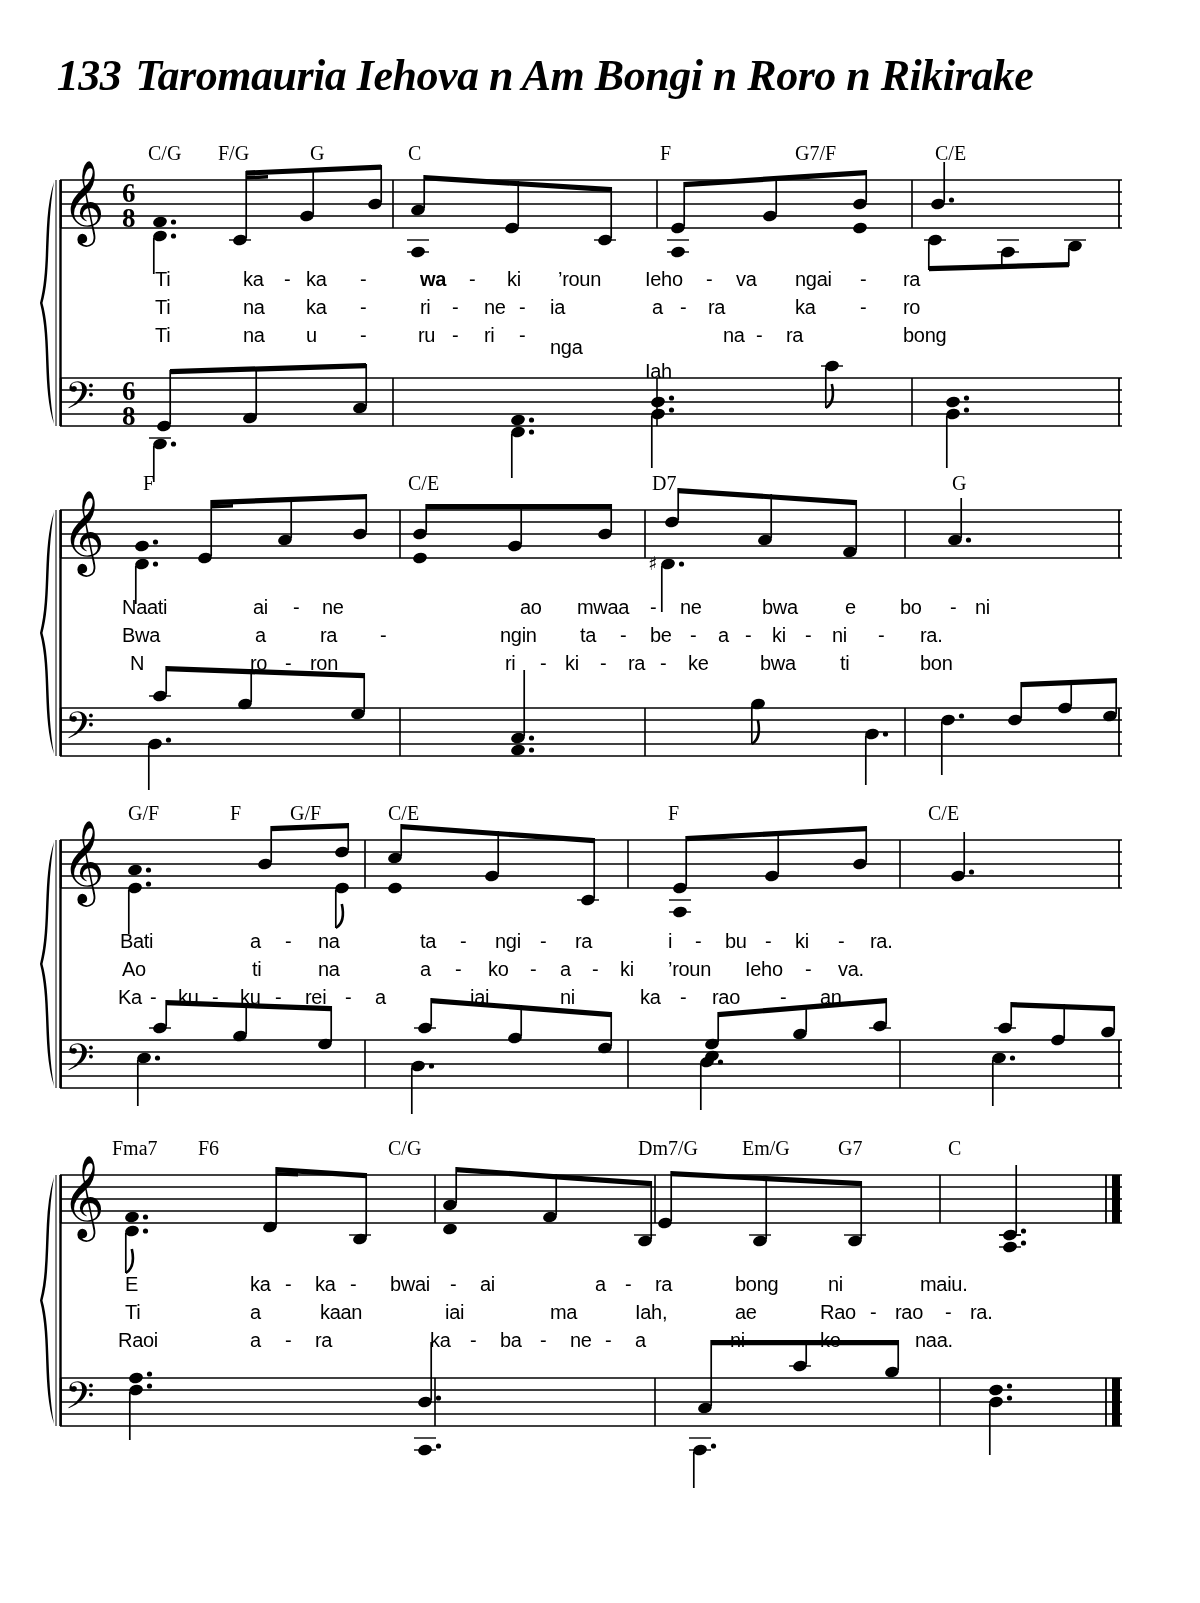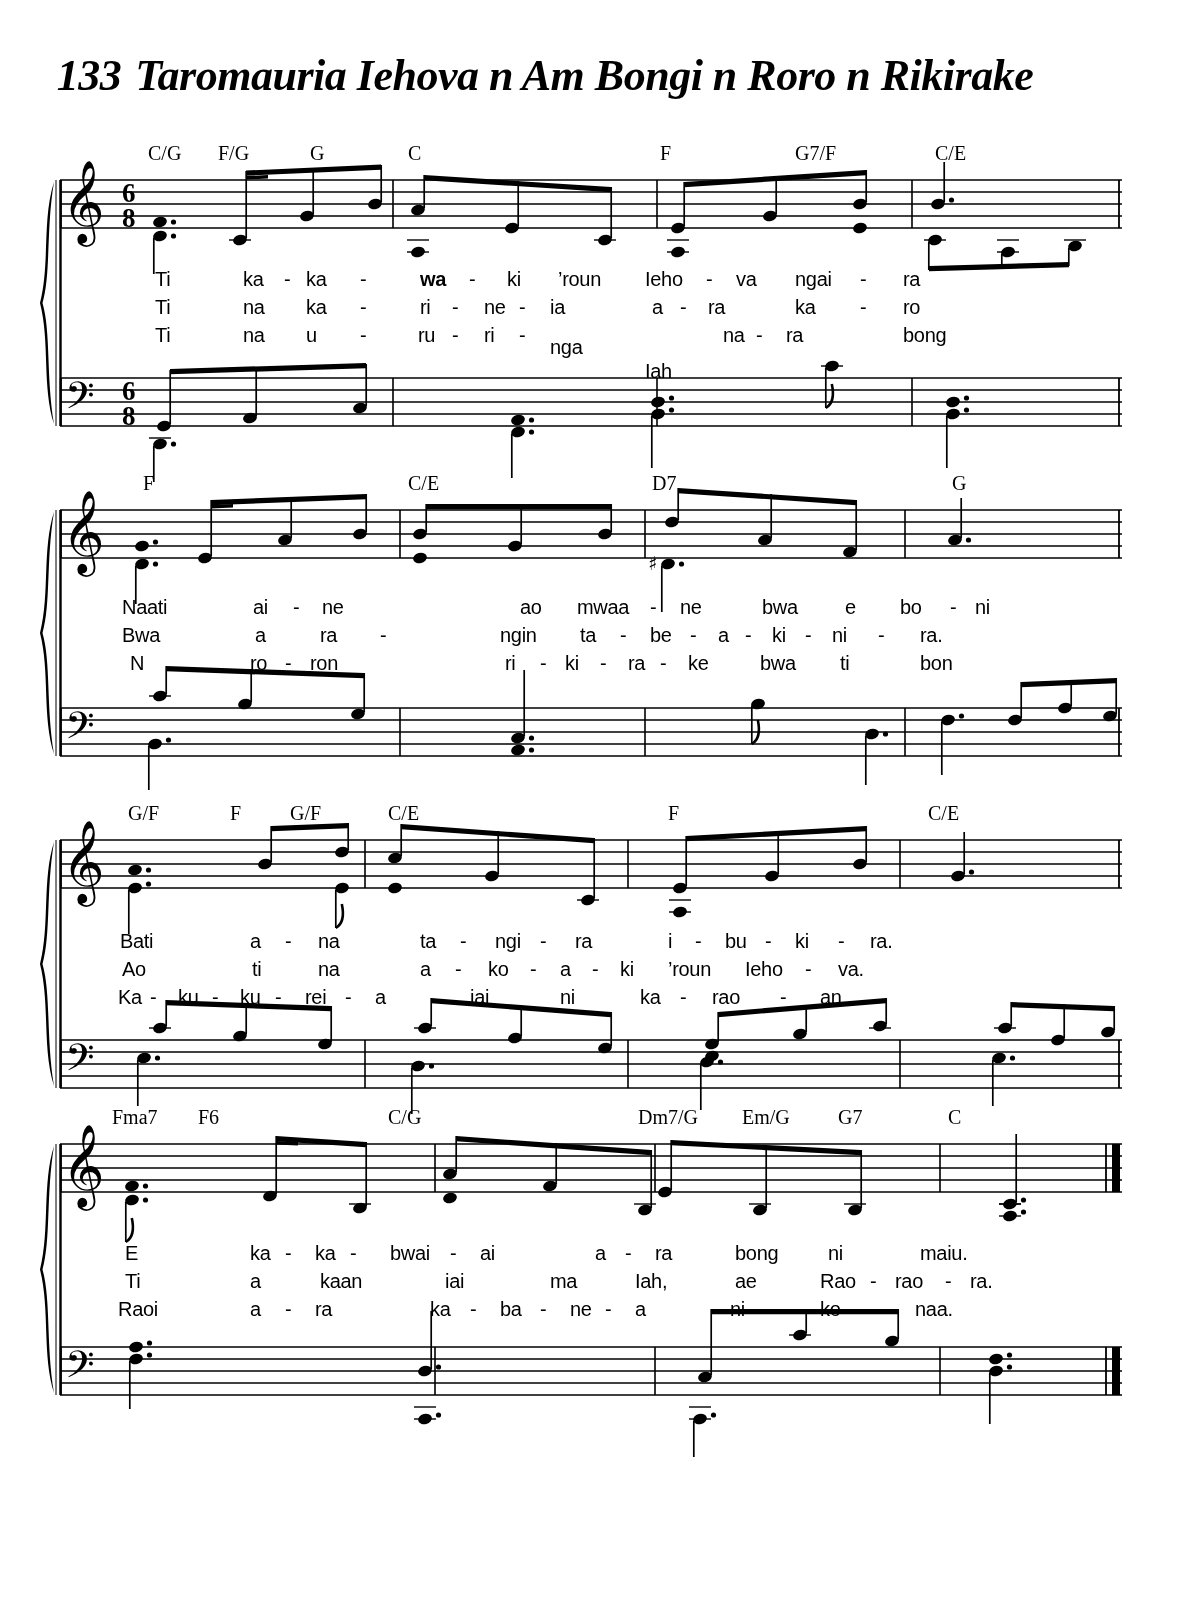--- a/index.html
+++ b/index.html
@@ -663,21 +663,21 @@
             <ellipse cx="1048" cy="10" rx="7" ry="5.1" fill="#000" transform="rotate(-15 1048 10)"></ellipse>
             <line x1="1054.2" y1="8" x2="1054.2" y2="-16" stroke="#000" stroke-width="1.7"></line>
           </g>
         </svg>
         <svg viewBox="0 0 26 248" width="26" height="248" style="left: 36px; top: 40px;">
           <line x1="24.5" y1="0" x2="24.5" y2="248" stroke="#000" stroke-width="2.4"></line>
           <line x1="20" y1="0" x2="20" y2="248" stroke="#000" stroke-width="1"></line>
           <path d="M18,2 C6,39.68 14,84.32000000000001 4,124 C14,163.68 6,208.32 18,246 C10,198.4 15,153.76 6.5,124 C15,94.24 10,49.6 18,2 Z" fill="#000"></path>
         </svg>
       </div>
-      <div class="system" style="top: 1104px; height: 343px;">
+      <div class="system" style="top: 1135px; height: 343px;">
         <span class="chord" style="left: 112px; top: 2px;">Fma7</span>
         <span class="chord" style="left: 198px; top: 2px;">F6</span>
         <span class="chord" style="left: 388px; top: 2px;">C/G</span>
         <span class="chord" style="left: 638px; top: 2px;">Dm7/G</span>
         <span class="chord" style="left: 742px; top: 2px;">Em/G</span>
         <span class="chord" style="left: 838px; top: 2px;">G7</span>
         <span class="chord" style="left: 948px; top: 2px;">C</span>
         <svg viewBox="0 -35 1062 180" width="1062" height="180" style="left: 60px; top: -13px;">
           <line x1="0" y1="18" x2="1062" y2="18" stroke="#000" stroke-width="1.3"></line>
           <line x1="0" y1="30" x2="1062" y2="30" stroke="#000" stroke-width="1.3"></line>

